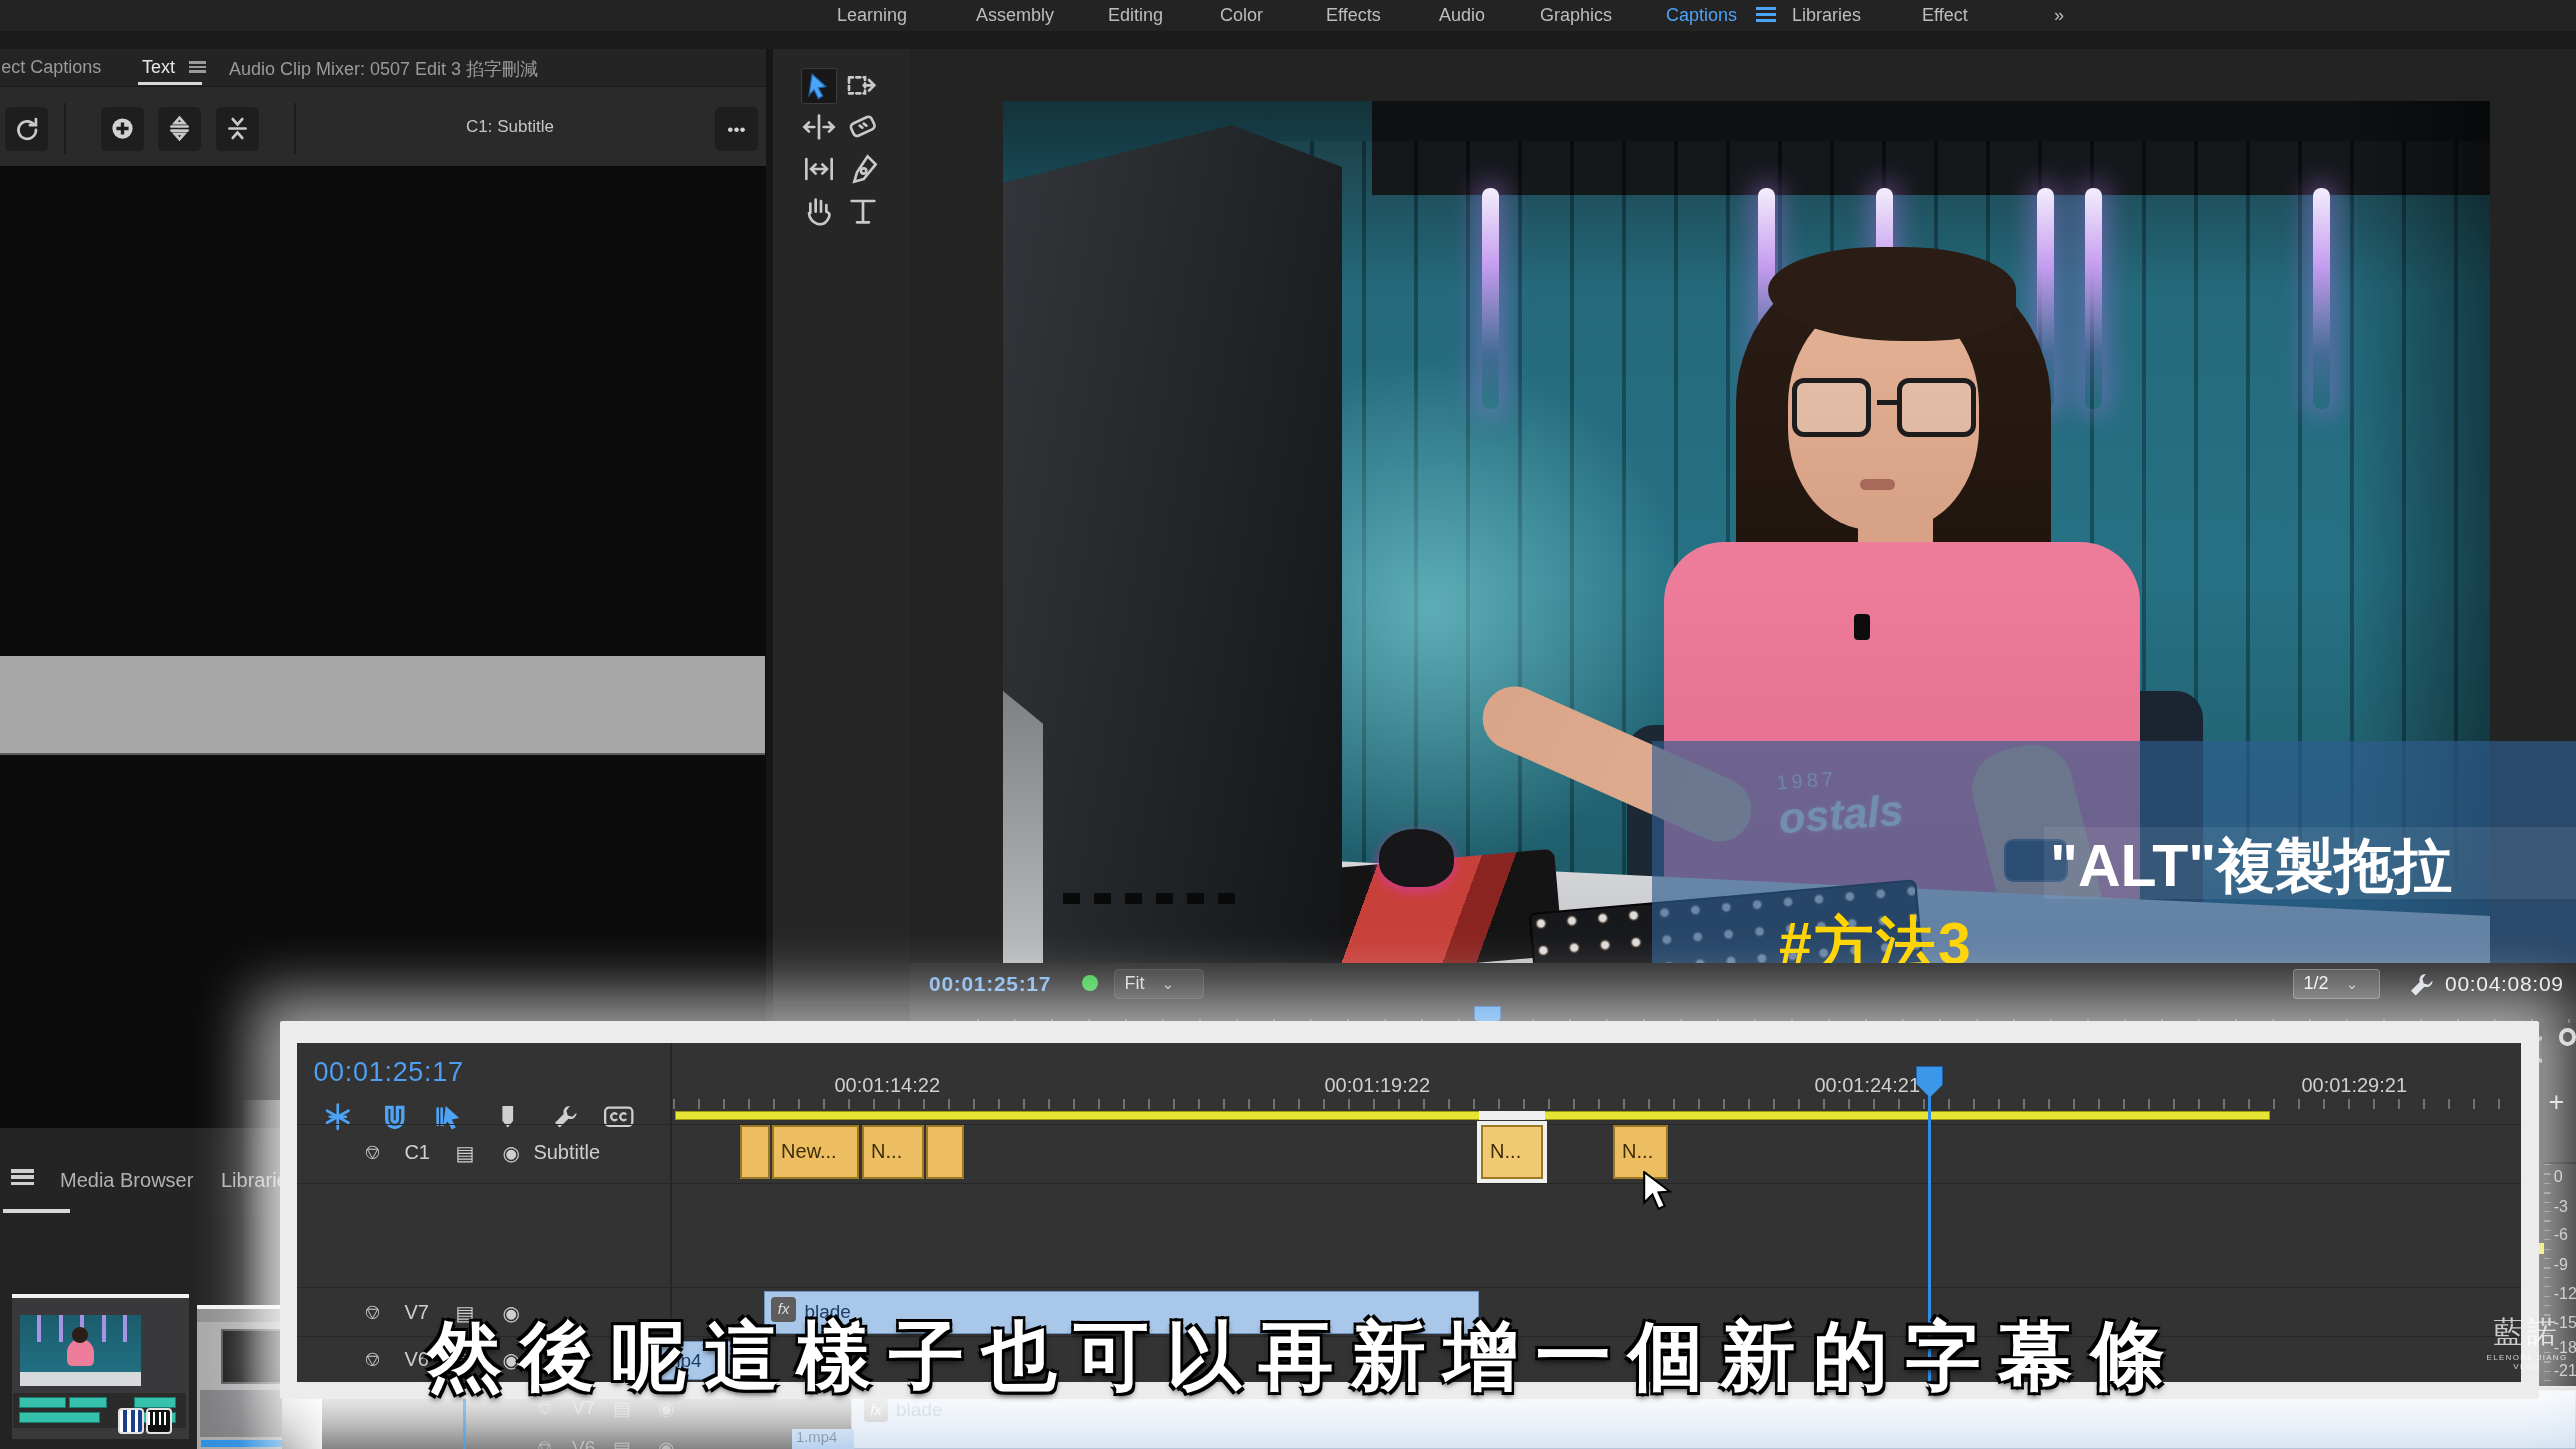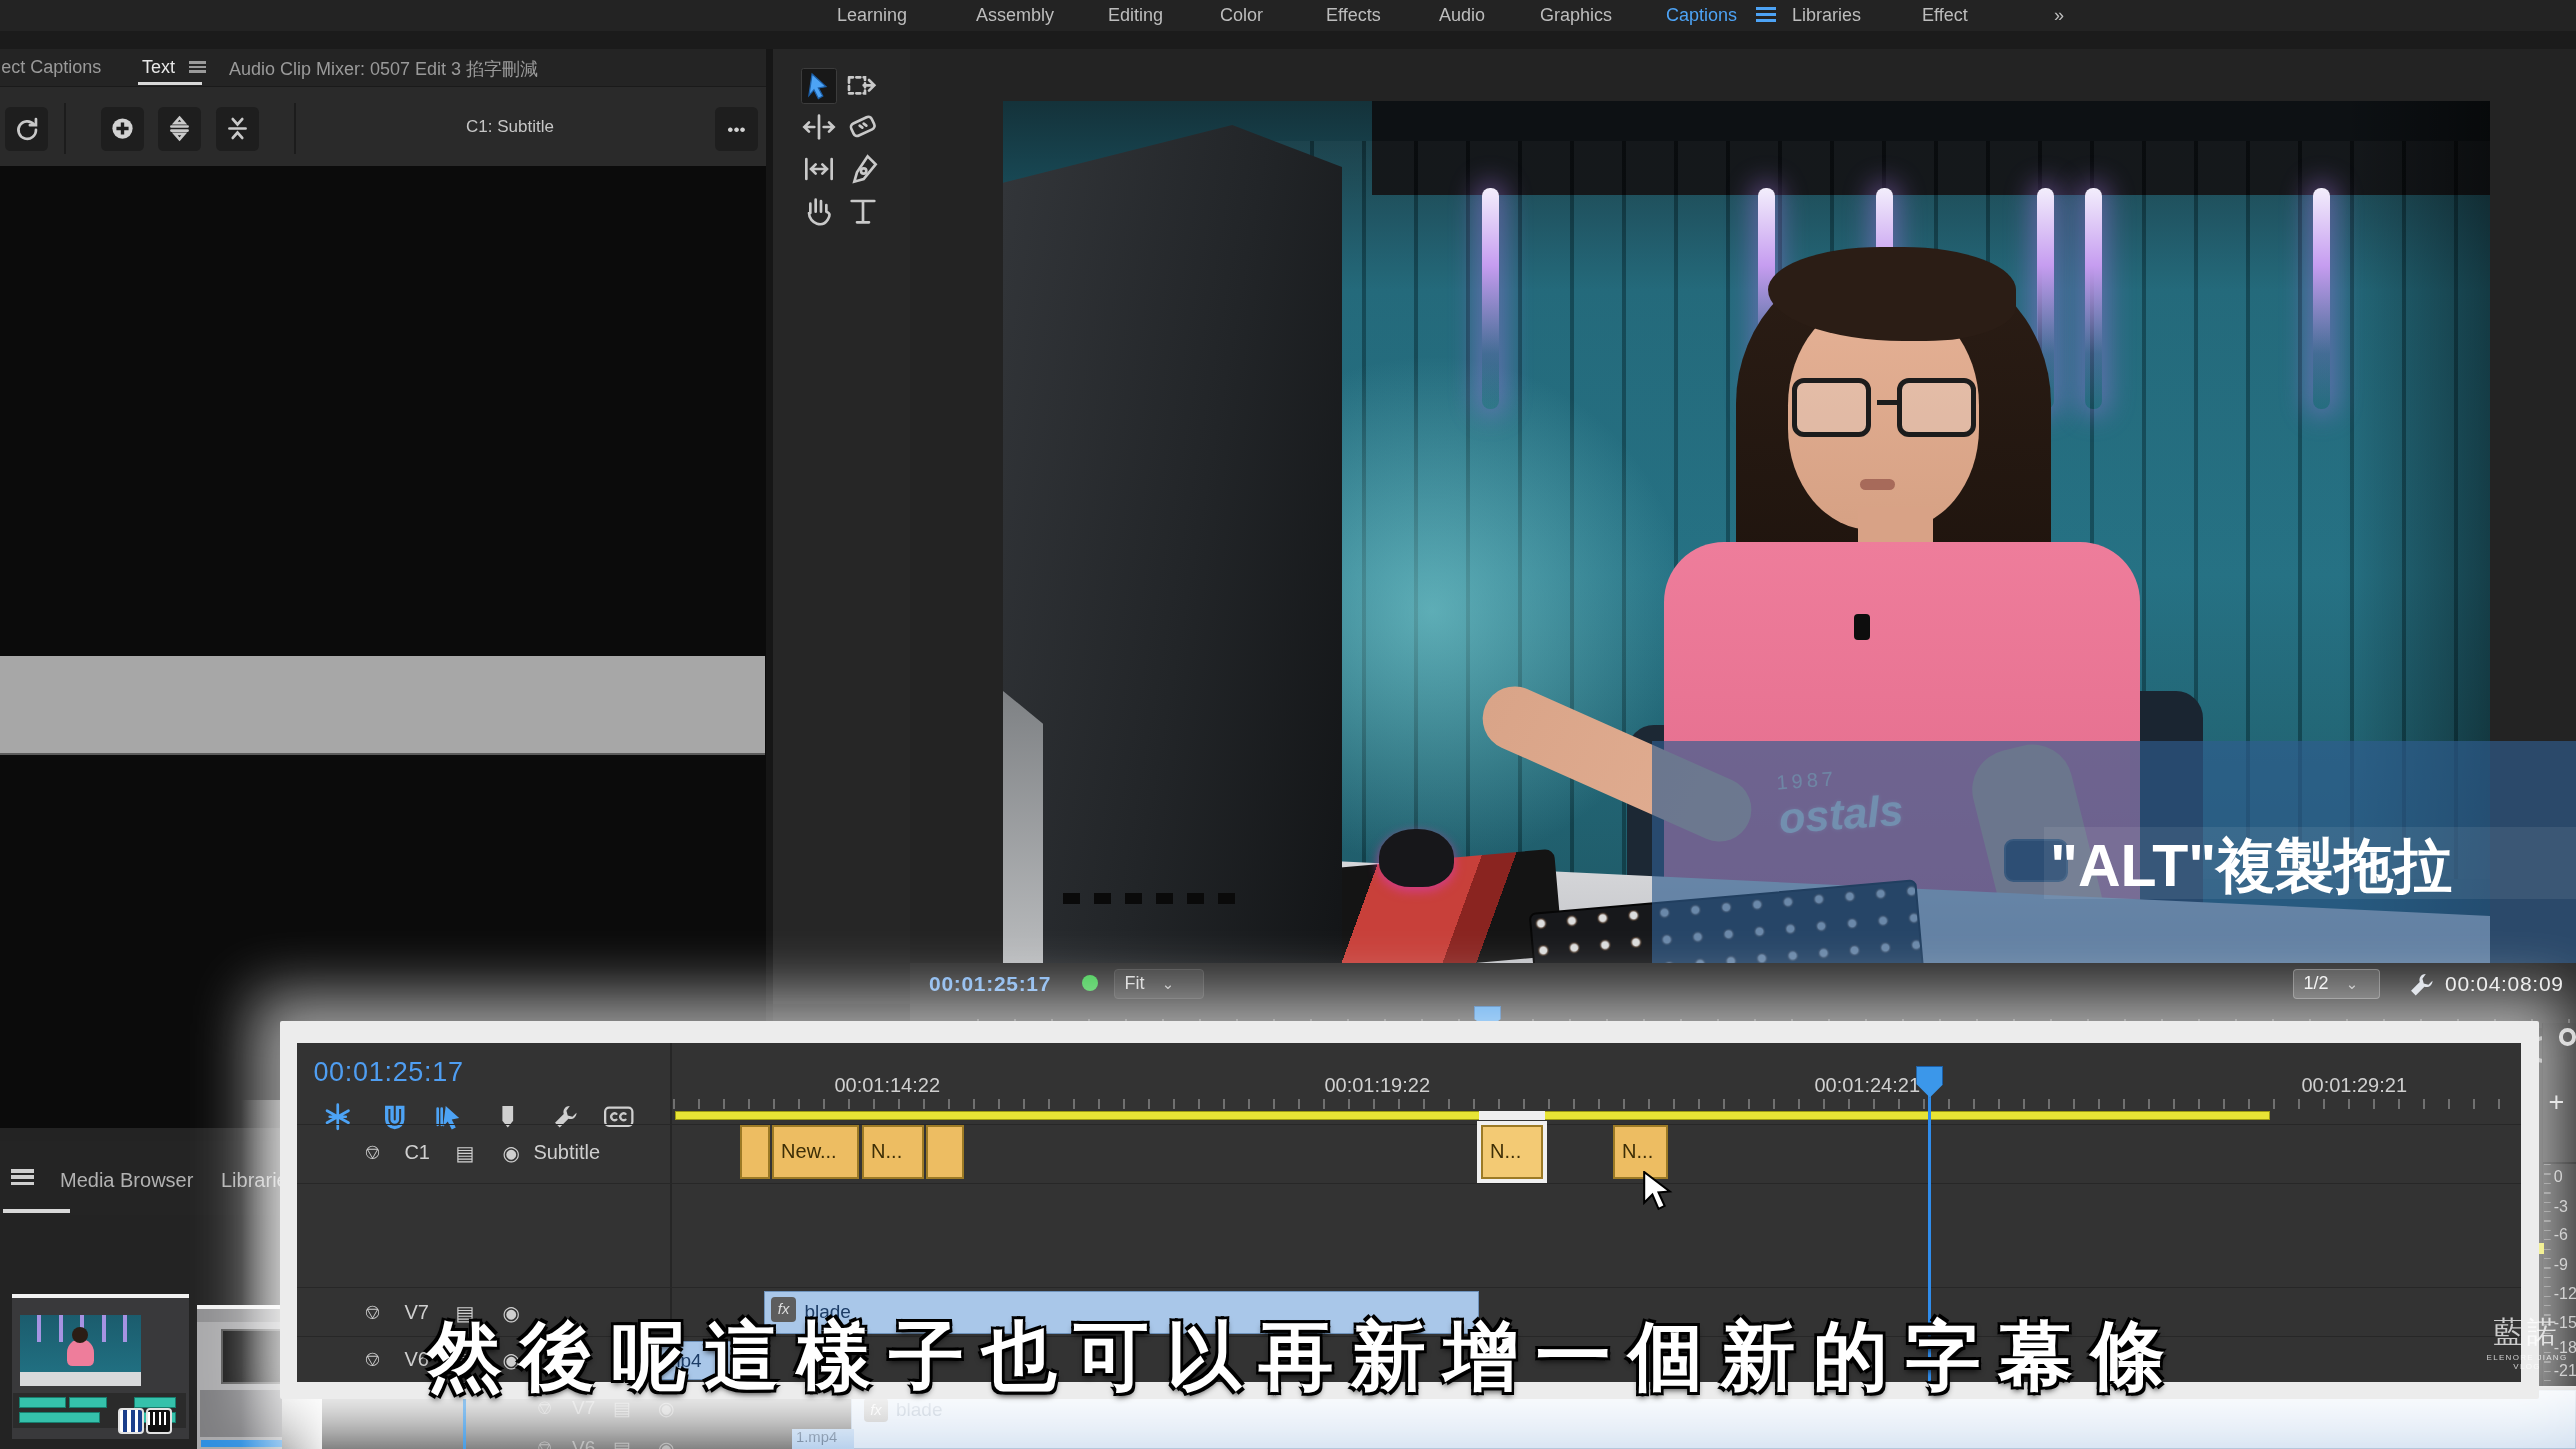--- a/index.html
+++ b/index.html
@@ -345,20 +345,21 @@
       <div id="v-mouse"></div>
       <div id="v-keyboard"></div>
       <div id="v-monitor"></div>
       <div id="v-monitor-edge"></div>
       <div id="v-monitor-btns"></div>
     </div>
   </div>
 
   <div class="abs" id="blue-band">
     <div id="blue-sub"></div>
+    <div id="ov-method">#方法3</div>
     <div id="ov-note">"ALT"複製拖拉</div>
   </div>
 
   <div class="abs" id="pm-bar">
     <span id="pm-tc">00:01:25:17</span>
     <span id="pm-dot"></span>
     <span class="pm-dd" style="left:204px; width:90px">
       <span>Fit</span><span class="chev">⌄</span>
     </span>
     <span class="pm-dd" id="pm-res" style="left:1383px; width:87px">

